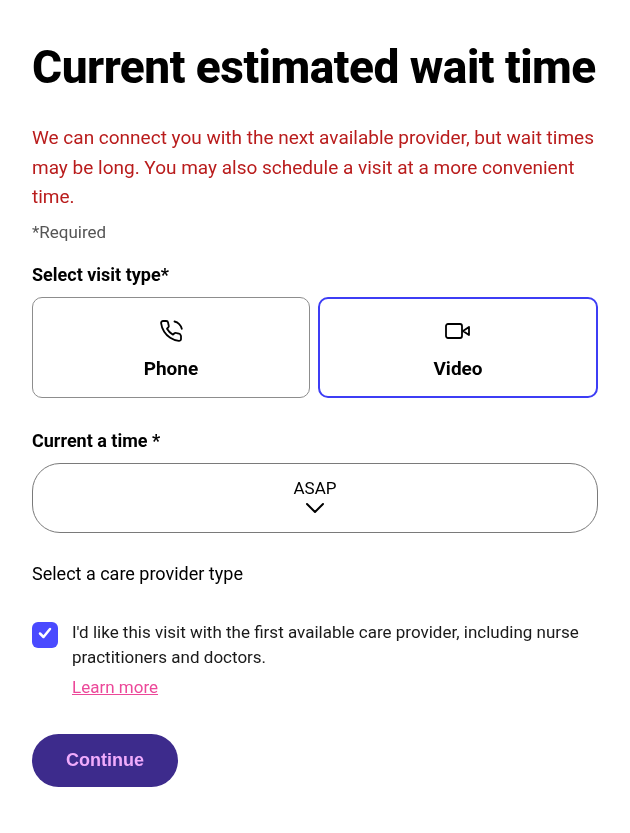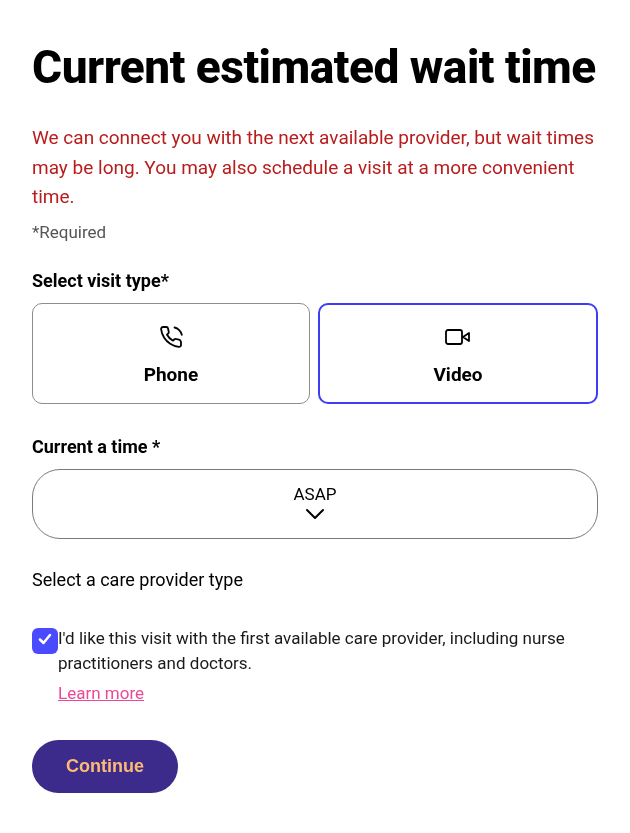--- a/index.html
+++ b/index.html
@@ -23,21 +23,21 @@
     }
     .intro-text {
       font-size: 19px;
       line-height: 1.55;
       color: #b91c1c;
       margin-bottom: 10px;
     }
     .required-note {
       font-size: 17px;
       color: #555;
-      margin-bottom: 28px;
+      margin-bottom: 22px;
     }
     .field-label {
       font-size: 18px;
       font-weight: 700;
       margin-bottom: 12px;
     }
     .provider-label {
       font-size: 18px;
       font-weight: 400;
       margin-top: 30px;
@@ -84,21 +84,21 @@
       display: flex;
       align-items: center;
       justify-content: space-between;
       cursor: pointer;
       background: #fff;
       flex-direction: column;
     }
     .checkbox-row {
       display: flex;
       align-items: flex-start;
-      gap: 0;
+      gap: 14px;
       margin-bottom: 34px;
     }
     .checkbox {
       width: 26px;
       height: 26px;
       border-radius: 6px;
       background: #4a4aff;
       display: flex;
       align-items: center;
       justify-content: center;
@@ -113,21 +113,21 @@
     }
     .learn-more {
       color: #ec4899;
       text-decoration: underline;
       cursor: pointer;
       display: inline-block;
       margin-top: 4px;
     }
     .continue-btn {
       background: #3d2b8c;
-      color: #fdba74;
+      color: #f0abfc;
       border: none;
       border-radius: 999px;
       padding: 16px 34px;
       font-size: 18px;
       font-weight: 700;
       cursor: pointer;
     }
   </style>
 </head>
 <body>

